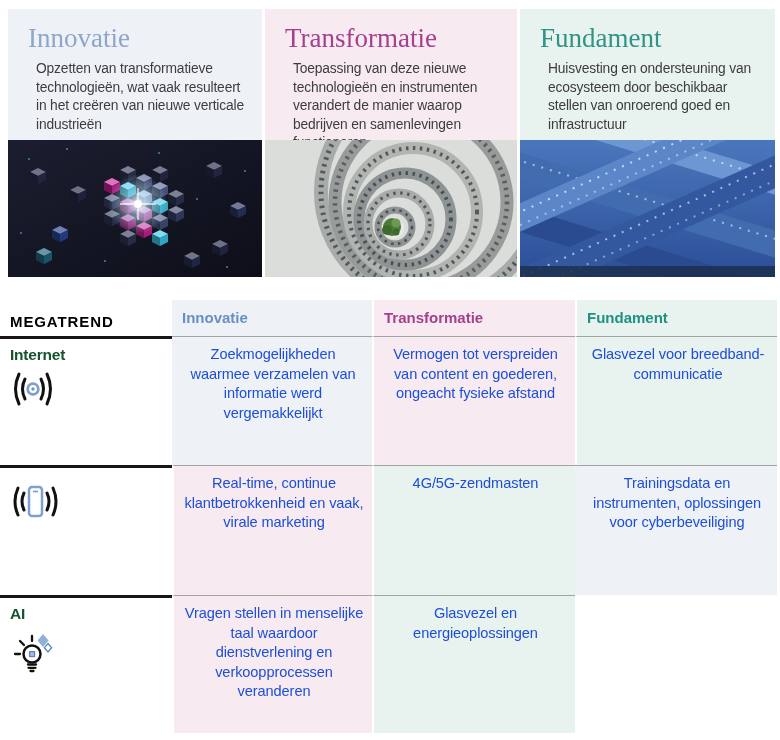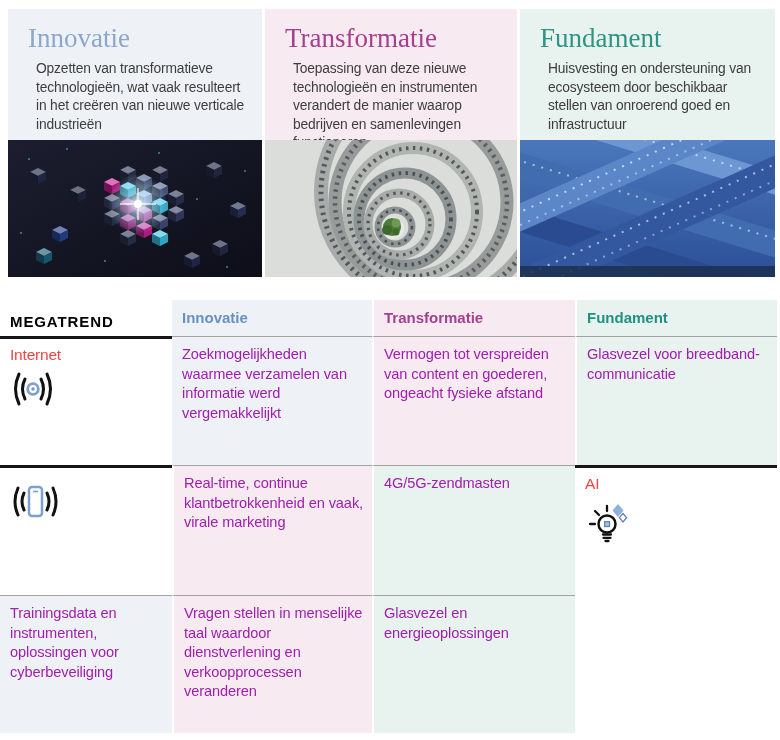--- a/index.html
+++ b/index.html
@@ -56,27 +56,28 @@
     font-size:15px;font-weight:700;
   }
   .head.innovatie{background:#EEF2F7;color:#6890C2;}
   .head.transformatie{background:#F7EBF1;color:#A5408F;}
   .head.fundament{background:#E8F2EE;color:#1F9180;}
 
   .label{
     padding:7px 8px 0 10px;
     border-top:3px solid #161616;
   }
-  .label-text{font-size:15.5px;font-weight:400;color:#ef4444;letter-spacing:-0.2px;}
+  .label-text{font-size:15.5px;font-weight:700;color:#14532d;letter-spacing:-0.2px;}
   .row-icon{margin-top:7px;}
 
   .tcell{
     padding:8px 8px 0 10px;
-    font-size:14.6px;line-height:19.5px;color:#a21caf;letter-spacing:-0.1px;
+    font-size:14.6px;line-height:19.5px;color:#1d4ed8;letter-spacing:-0.1px;
     border-top:1px solid #a3a3a3;
+    text-align:center;
   }
   .tcell.innovatie{background:#EEF2F7;}
   .tcell.transformatie{background:#F7EBF1;}
   .tcell.fundament{background:#E8F2EE;}
   .sep{border-left:2px solid #ffffff;}
 </style>
 </head>
 <body>
 
 <div class="page">
@@ -254,35 +255,35 @@
           <rect x="19" y="5" width="13" height="29" rx="3" stroke="#7DA0CC" stroke-width="2.5"></rect>
           <line x1="23" y1="9.5" x2="28" y2="9.5" stroke="#7DA0CC" stroke-width="1.7"></line>
           <path d="M37,11 Q41,19.5 37,28" stroke="#111111" stroke-width="3" stroke-linecap="round"></path>
           <path d="M43,6 Q49,19.5 43,33" stroke="#111111" stroke-width="3" stroke-linecap="round"></path>
         </svg>
       </div>
     </div>
     <div class="cell tcell transformatie sep">Real-time, continue klantbetrokkenheid en vaak, virale marketing</div>
     <div class="cell tcell fundament sep">4G/5G-zendmasten</div>
 
+    <div class="cell tcell innovatie">Trainingsdata en instrumenten, oplossingen voor cyberbeveiliging</div>
     <div class="cell label">
       <div class="label-text">AI</div>
       <div class="row-icon">
         <svg width="46" height="44" viewBox="0 0 46 44" fill="none">
           <line x1="22" y1="6" x2="22" y2="11" stroke="#111111" stroke-width="2.3" stroke-linecap="round"></line>
           <line x1="10" y1="11" x2="14" y2="15" stroke="#111111" stroke-width="2.3" stroke-linecap="round"></line>
           <line x1="5" y1="24" x2="10" y2="24" stroke="#111111" stroke-width="2.3" stroke-linecap="round"></line>
           <circle cx="22" cy="24" r="8.5" stroke="#111111" stroke-width="2.5"></circle>
           <rect x="19.7" y="21.7" width="4.8" height="4.8" fill="#a9c2e2" stroke="#5c84b8" stroke-width="1.3"></rect>
           <path d="M18,34.5 H26" stroke="#111111" stroke-width="2.3" stroke-linecap="round"></path>
           <path d="M18.5,37.8 H25.5" stroke="#111111" stroke-width="2.3" stroke-linecap="round"></path>
           <path d="M20.5,41 H23.5" stroke="#111111" stroke-width="2.3" stroke-linecap="round"></path>
           <path d="M33,4 L38.5,10.5 L33,17 L27.5,10.5 Z" fill="#8FB0D8"></path>
           <path d="M38,13.5 l3.6,4.2 l-3.6,4.2 l-3.6,-4.2 Z" fill="#ffffff" stroke="#5c84b8" stroke-width="1.3"></path>
         </svg>
       </div>
     </div>
-    <div class="cell tcell innovatie">Trainingsdata en instrumenten, oplossingen voor cyberbeveiliging</div>
     <div class="cell tcell transformatie sep">Vragen stellen in menselijke taal waardoor dienstverlening en verkoopprocessen veranderen</div>
     <div class="cell tcell fundament sep">Glasvezel en energieoplossingen</div>
 
   </div>
 </div>
 
 </body></html>

